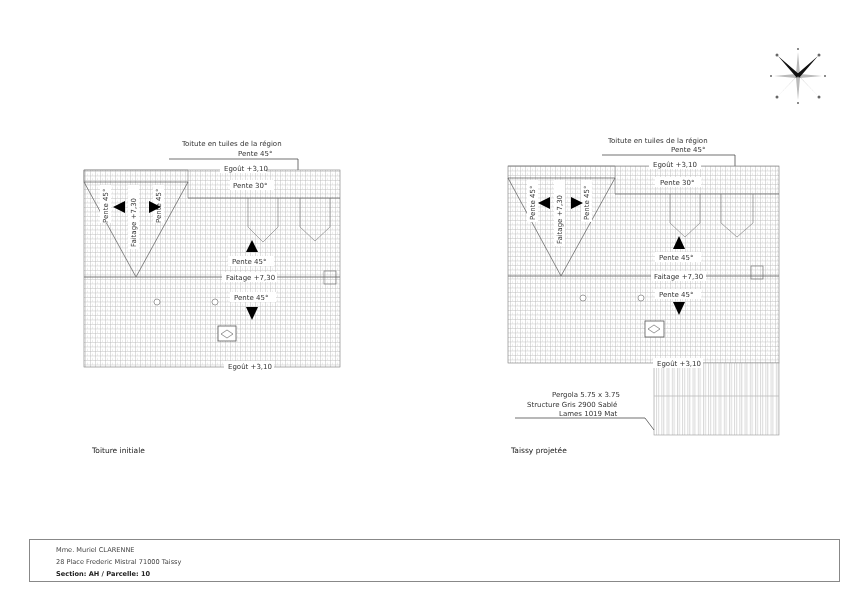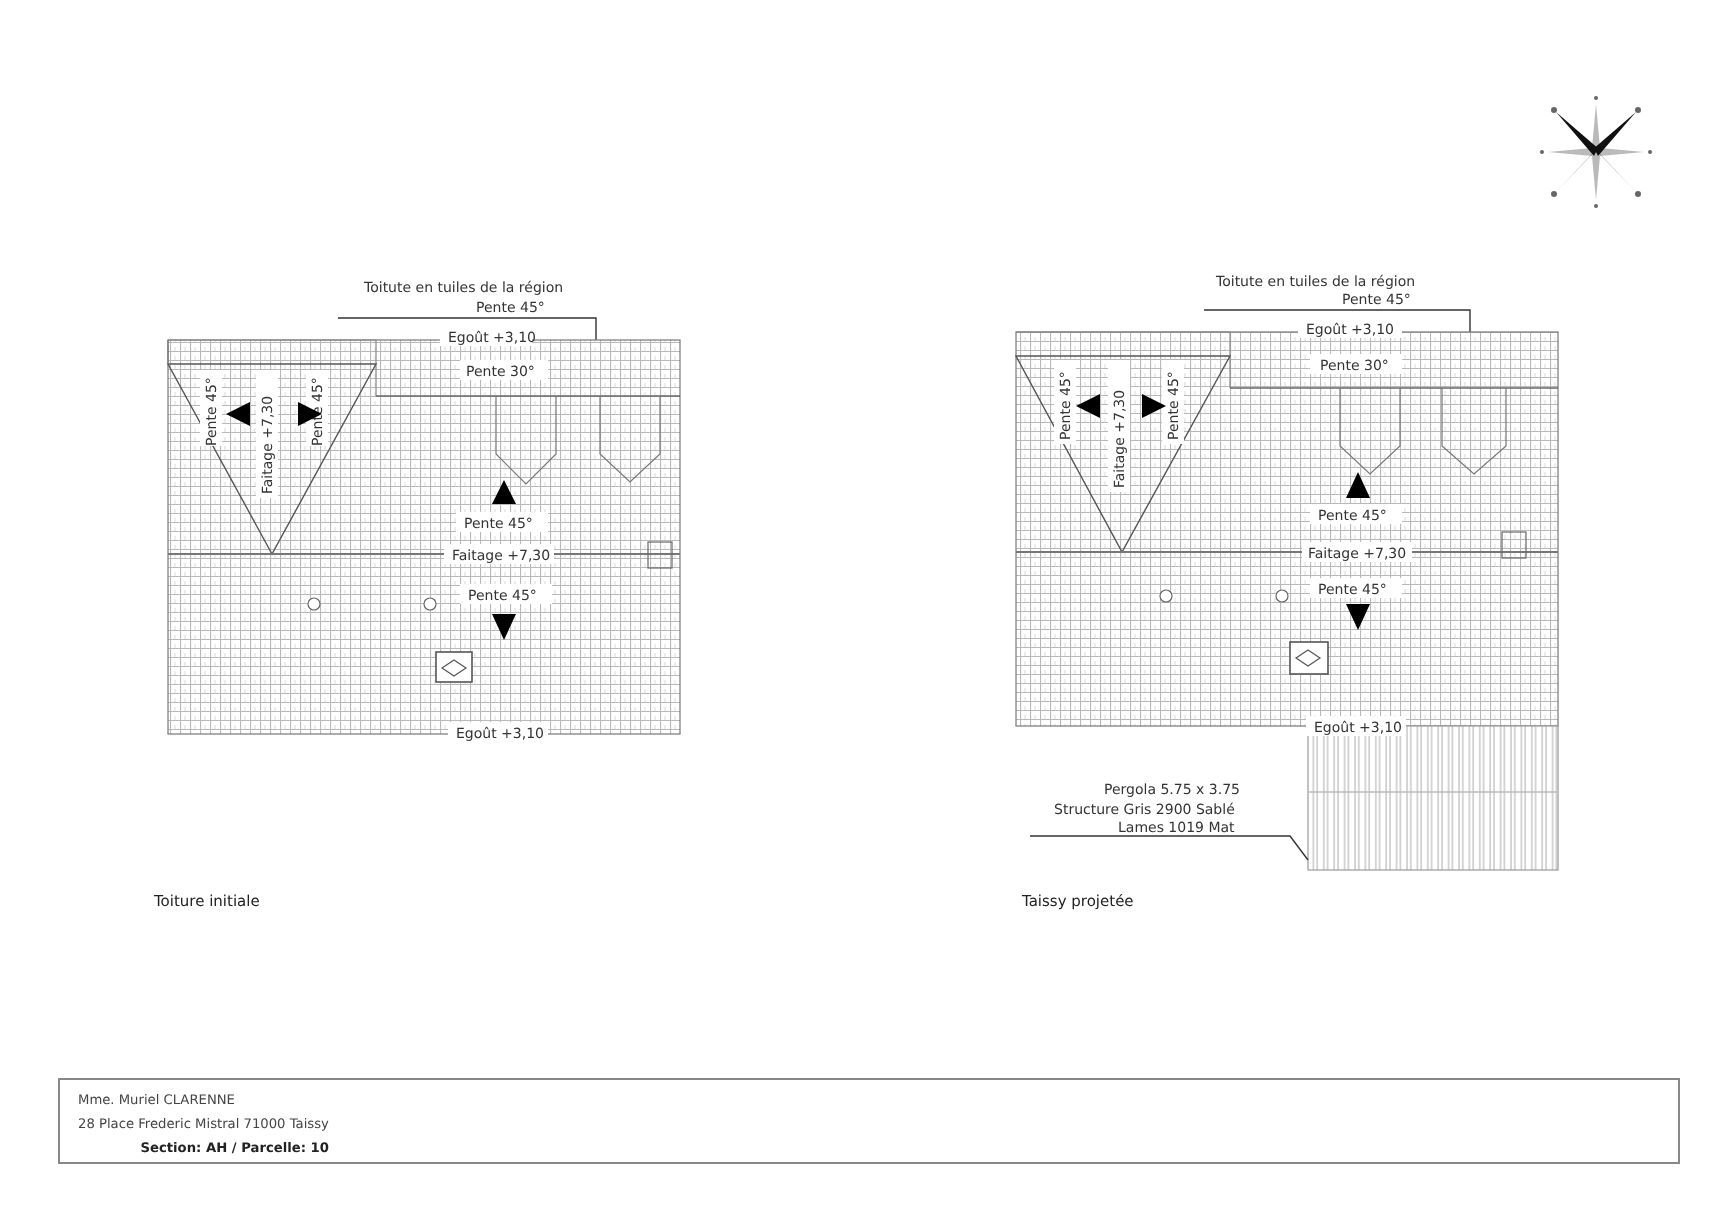--- a/index.html
+++ b/index.html
@@ -10,22 +10,22 @@
 
   .plan { position: absolute; }
   .plan svg { display: block; }
 
   .caption { position: absolute; font-size: 7.5px; color: #222; font-family: "DejaVu Sans", sans-serif; }
 
   .titleblock {
     position: absolute; left: 29px; top: 539px; width: 811px; height: 43px;
     border: 1px solid #888; background: #fff;
   }
-  .tb-left { position: absolute; left: 9px; top: 4px; font-size: 6.6px; line-height: 12px; color: #444; }
-  .tb-left .bold { font-weight: bold; color: #222; text-align: right; }
+  .tb-left { position: absolute; left: 26px; top: 4px; font-size: 6.6px; line-height: 12px; color: #444; }
+  .tb-left .bold { font-weight: bold; color: #222; }
   .tb-right { position: absolute; right: 9px; top: 4px; text-align: right; font-size: 7px; line-height: 12px; color: #222; }
   .tb-right .note { font-style: italic; font-size: 5.3px; color: #555; }
 
   .lbl { font-family: "DejaVu Sans", sans-serif; font-size: 7px; fill: #333; }
 </style>
 </head>
 <body>
 
 <div class="compass">
   <svg width="60" height="60" viewBox="0 0 60 60">
@@ -122,21 +122,21 @@
     <text class="lbl" x="156" y="145">Faitage +7,30</text>
 
     <rect x="160" y="157" width="46" height="10" fill="#fff"></rect>
     <text class="lbl" x="164" y="165">Pente 45°</text>
     <polygon points="182,185 176,172 188,172" fill="#000"></polygon>
 
     <rect x="154" y="226" width="50" height="10" fill="#fff"></rect>
     <text class="lbl" x="158" y="234">Egoût +3,10</text>
   </svg>
 </div>
-<div class="caption" style="left:77px; top:446px;">Toiture initiale</div>
+<div class="caption" style="left:92px; top:446px;">Toiture initiale</div>
 
 <div class="plan" style="left:495px; top:130px;">
   <svg width="300" height="310" viewBox="0 0 300 310">
     <text class="lbl" x="113" y="13">Toitute en tuiles de la région</text>
     <text class="lbl" x="176" y="22">Pente 45°</text>
     <path d="M107 25 H240 V120" stroke="#333" stroke-width="0.7" fill="none"></path>
     <polygon points="238,118 242,118 240,123" fill="#333"></polygon>
 
     <rect x="13" y="36" width="271" height="197" fill="url(#tiles)" stroke="#777" stroke-width="0.6"></rect>
     <path d="M13 36 H120 V64" stroke="#888" stroke-width="0.6" fill="none"></path>

